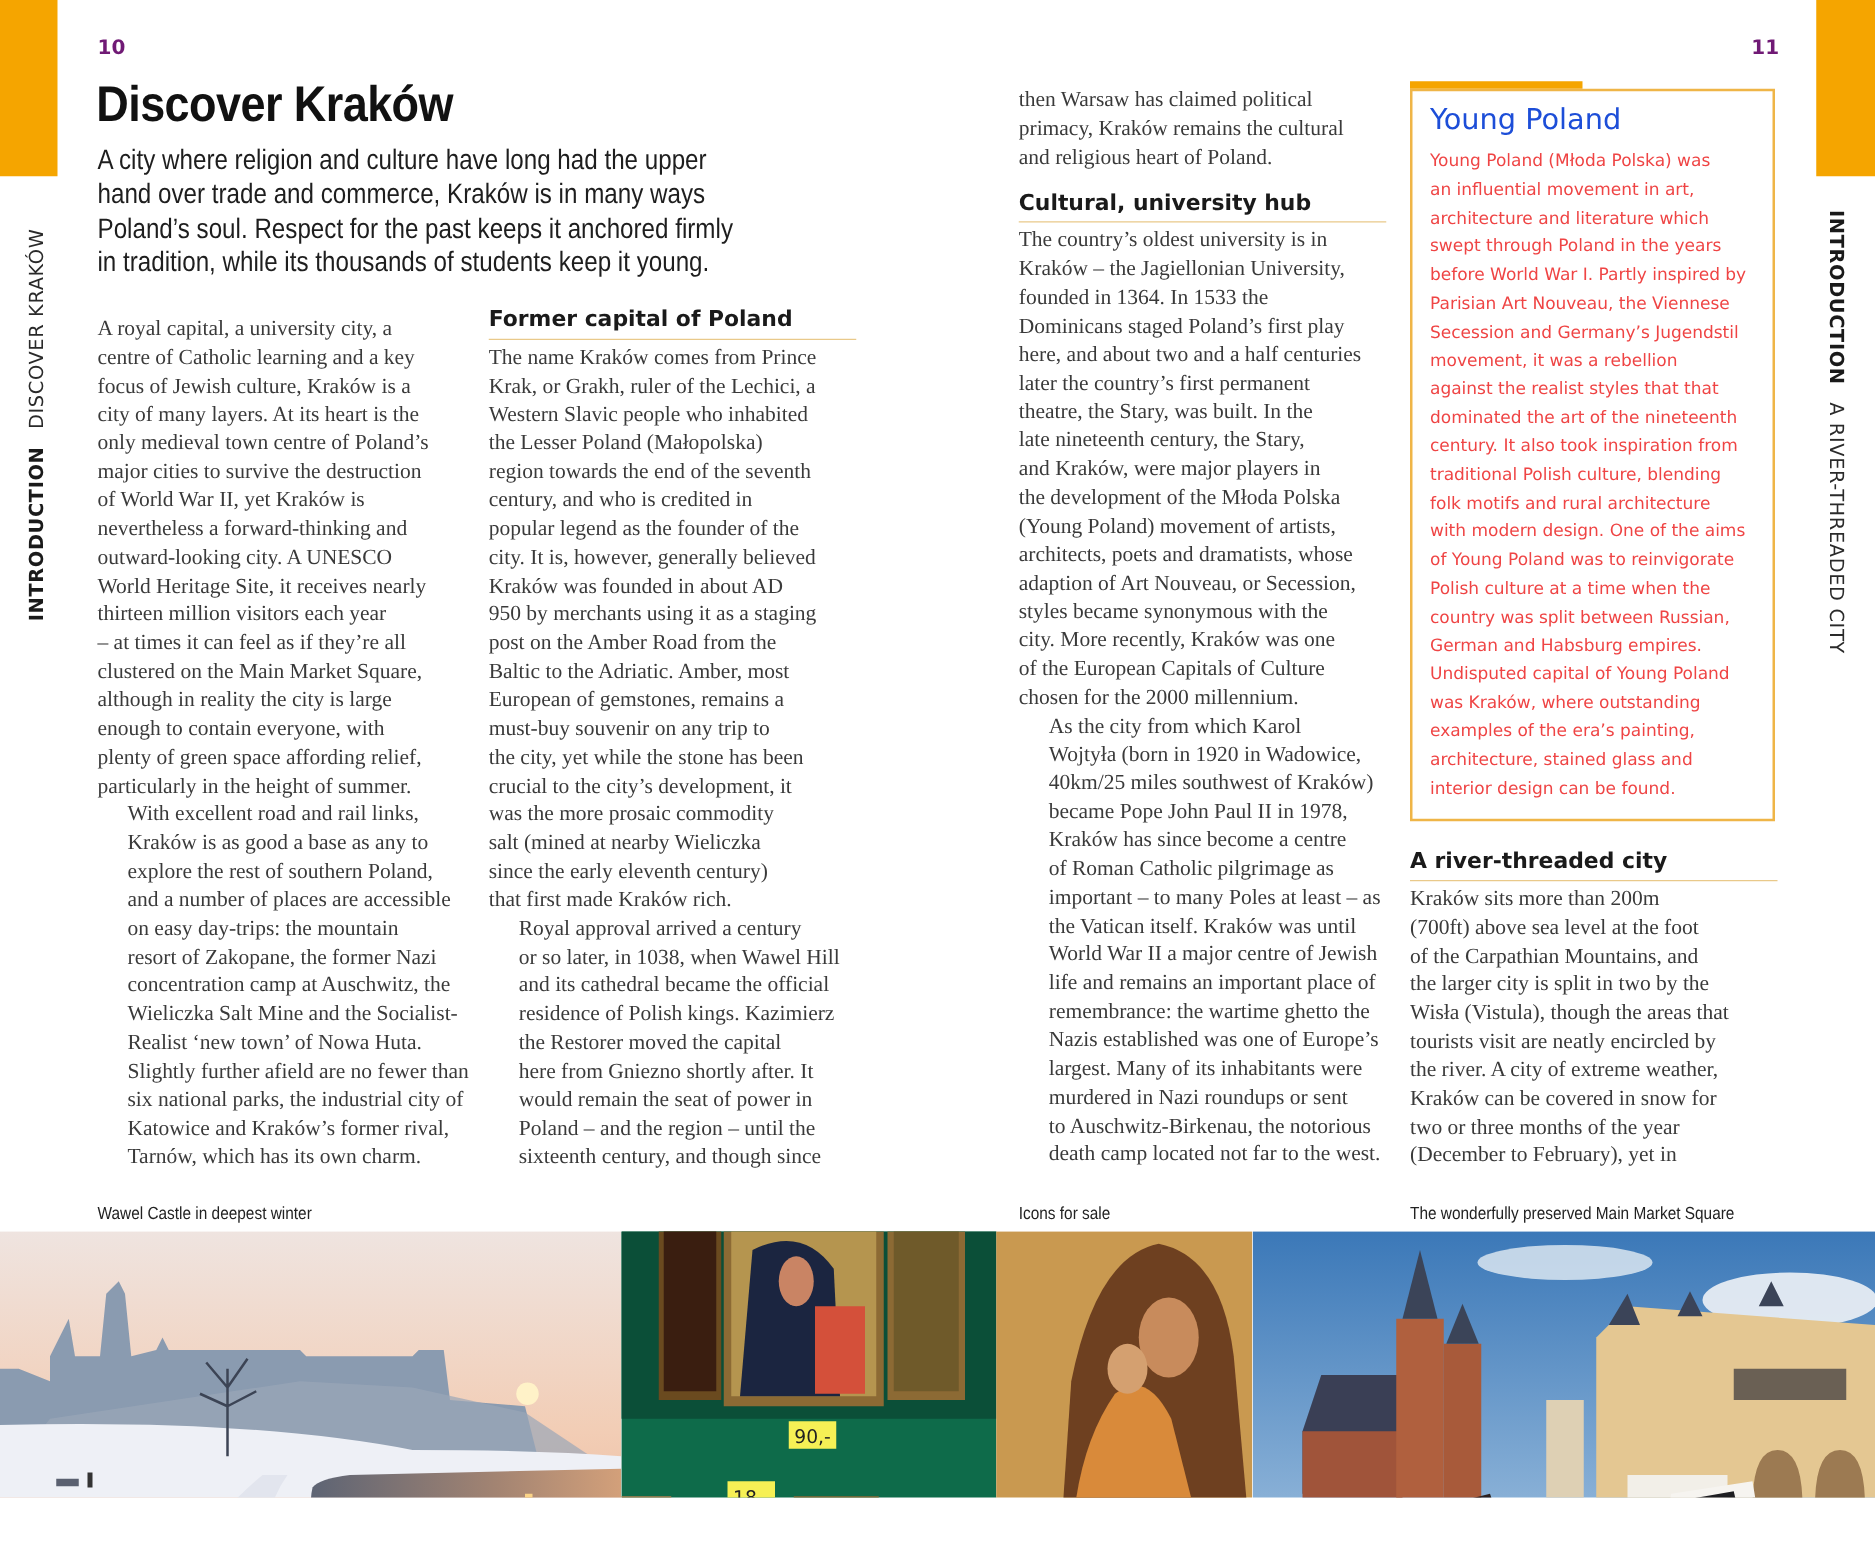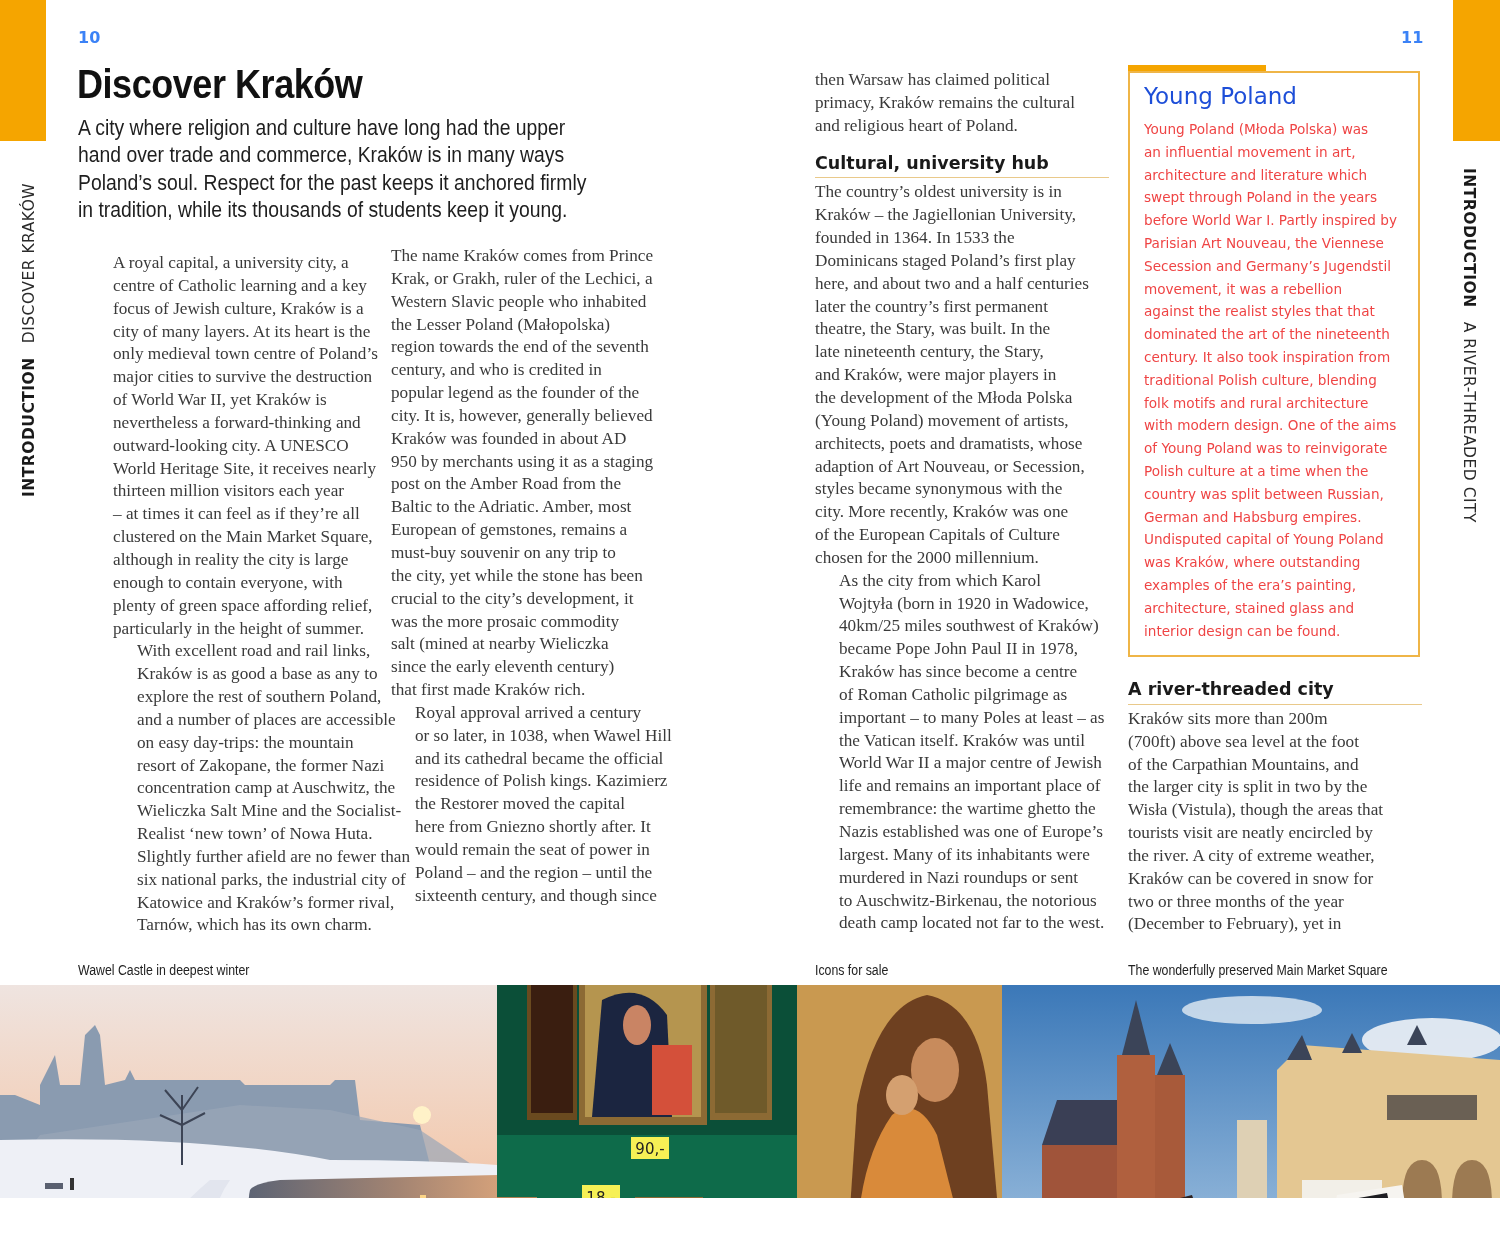--- a/index.html
+++ b/index.html
@@ -3,21 +3,21 @@
 <meta charset="utf-8">
 <style>
   html, body { margin:0; padding:0; }
   body {
     width:1500px; height:1254px; position:relative; overflow:hidden;
     background:#ffffff; color:#2a2a2a;
   }
   .tab { position:absolute; background:#f5a500; }
   .page-num {
     position:absolute; top:28px; font-family:"DejaVu Sans", sans-serif;
-    font-weight:bold; font-size:16px; color:#3b82f6;
+    font-weight:bold; font-size:16px; color:#701a75;
   }
   .vert {
     position:absolute; white-space:nowrap; font-family:"DejaVu Sans", sans-serif;
     font-size:15.5px; letter-spacing:0.5px; color:#2a2a2a;
   }
   .vert b { font-weight:bold; margin-right:14px; color:#1a1a1a; }
   .vert-left { left:20px; top:497px; transform-origin:0 0; transform:rotate(-90deg); }
   .vert-right { left:1478px; top:168px; transform-origin:0 0; transform:rotate(90deg); }
 
   .title {
@@ -79,21 +79,21 @@
 </div>
 
 <h1 class="title">Discover Kraków</h1>
 <div class="standfirst">
   <span class="line">A city where religion and culture have long had the upper</span>
   <span class="line">hand over trade and commerce, Kraków is in many ways</span>
   <span class="line">Poland’s soul. Respect for the past keeps it anchored firmly</span>
   <span class="line">in tradition, while its thousands of students keep it young.</span>
 </div>
 
-<div class="col" id="col1" style="left:78px;top:252px;width:300px;margin-left:35px;">
+<div class="col" id="col1" style="left:78px;top:252px;width:300px;">
   <p>
       <span class="line">A royal capital, a university city, a</span>
       <span class="line">centre of Catholic learning and a key</span>
       <span class="line">focus of Jewish culture, Kraków is a</span>
       <span class="line">city of many layers. At its heart is the</span>
       <span class="line">only medieval town centre of Poland’s</span>
       <span class="line">major cities to survive the destruction</span>
       <span class="line">of World War II, yet Kraków is</span>
       <span class="line">nevertheless a forward-thinking and</span>
       <span class="line">outward-looking city. A UNESCO</span>
@@ -117,20 +117,21 @@
       <span class="line">Wieliczka Salt Mine and the Socialist-</span>
       <span class="line">Realist ‘new town’ of Nowa Huta.</span>
       <span class="line">Slightly further afield are no fewer than</span>
       <span class="line">six national parks, the industrial city of</span>
       <span class="line">Katowice and Kraków’s former rival,</span>
       <span class="line">Tarnów, which has its own charm.</span>
     </p>
 </div>
 
 <div class="col" id="col2" style="left:391px;top:245px;width:294px;">
+  <div class="heading">Former capital of Poland</div>
   <p>
       <span class="line">The name Kraków comes from Prince</span>
       <span class="line">Krak, or Grakh, ruler of the Lechici, a</span>
       <span class="line">Western Slavic people who inhabited</span>
       <span class="line">the Lesser Poland (Małopolska)</span>
       <span class="line">region towards the end of the seventh</span>
       <span class="line">century, and who is credited in</span>
       <span class="line">popular legend as the founder of the</span>
       <span class="line">city. It is, however, generally believed</span>
       <span class="line">Kraków was founded in about AD</span>

